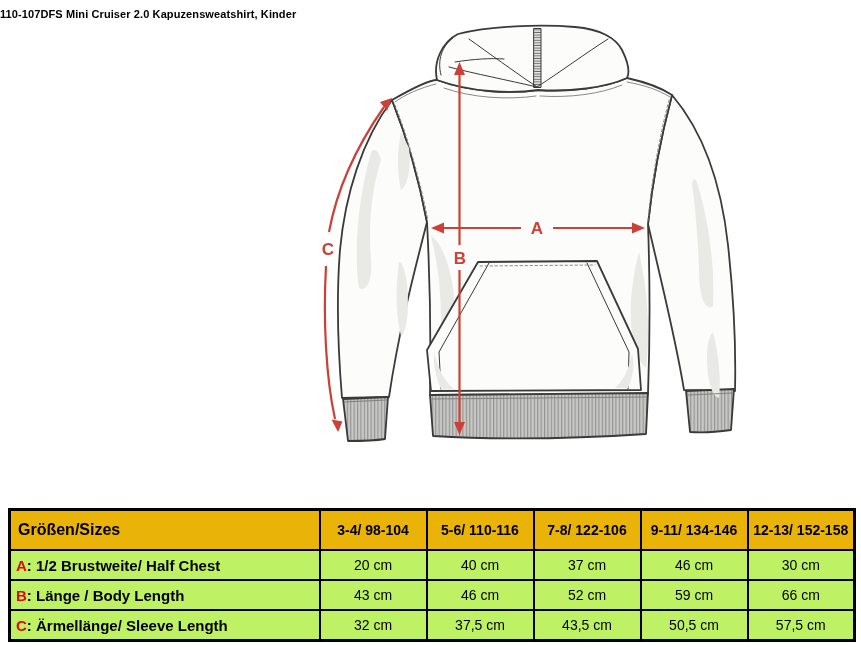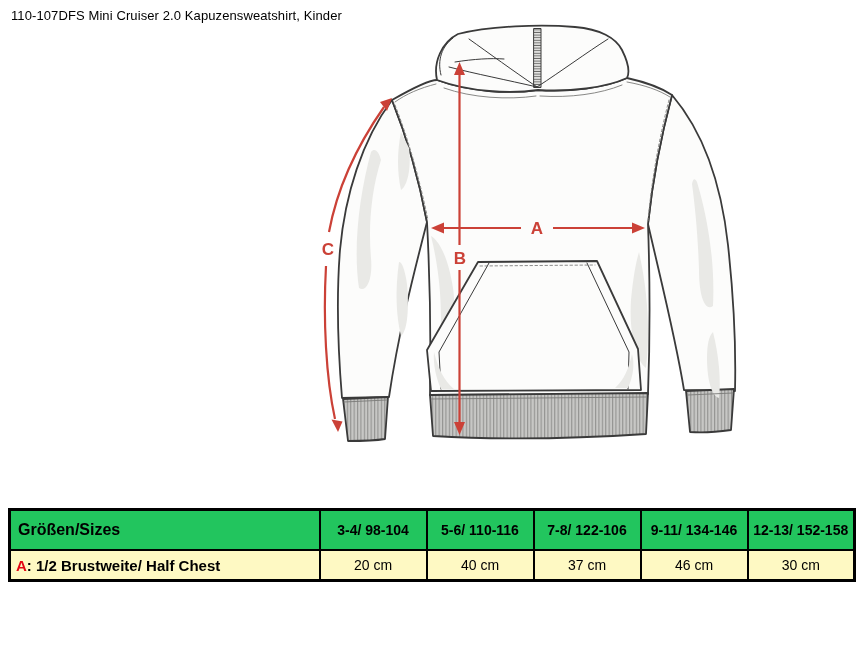--- a/index.html
+++ b/index.html
@@ -1,36 +1,36 @@
 <!DOCTYPE html>
 <html><head>
 <meta charset="utf-8">
 <style>
   html,body { margin:0; padding:0; }
   body {
     width:861px; height:650px; position:relative; background:#ffffff;
     font-family:"Liberation Sans", sans-serif; overflow:hidden; color:#000;
   }
   .title {
-    position:absolute; left:11px; top:8px;
-    font-size:13px; font-weight:normal; letter-spacing:0.1px;
+    position:absolute; left:0; top:8px;
+    font-size:11px; font-weight:bold; letter-spacing:0.1px;
   }
   svg.diagram { position:absolute; left:0; top:0; }
 
   table.sizes {
     position:absolute; left:8px; top:508px; width:845px;
     border-collapse:collapse; table-layout:fixed;
     border:3px solid #000;
   }
   table.sizes th, table.sizes td { border:2px solid #000; overflow:hidden; white-space:nowrap; }
   table.sizes th {
-    background:#22c55e; height:36px; font-size:14px; font-weight:bold; text-align:center;
+    background:#eab308; height:36px; font-size:14px; font-weight:bold; text-align:center;
   }
   table.sizes th.c0 { text-align:left; padding-left:7px; font-size:16px; }
-  table.sizes td { height:26px; background:#fef9c3; text-align:center; font-size:14px; font-weight:normal;margin-top:28px; }
+  table.sizes td { height:26px; background:#bef264; text-align:center; font-size:14px; font-weight:normal;margin-top:28px; }
   table.sizes td.c0 { text-align:left; padding-left:5px; font-size:15px; font-weight:bold; }
   .rk { color:#e30613; }
 
   
   .red-stroke { stroke:#cb4137; stroke-width:2.2; fill:none; }
   .red-fill { fill:#cb4137; }
   .rlab { fill:#cb4137; font-family:"Liberation Sans",sans-serif; font-weight:bold; font-size:17px; text-anchor:middle; }
 </style>
 </head>
 <body>
@@ -152,14 +152,30 @@
     <th>12-13/ 152-158</th>
   </tr>
   <tr>
     <td class="c0"><span class="rk">A</span><span>: 1/2 Brustweite/ Half Chest</span></td>
     <td>20 cm</td>
     <td>40 cm</td>
     <td>37 cm</td>
     <td>46 cm</td>
     <td>30 cm</td>
   </tr>
+  <tr>
+    <td class="c0"><span class="rk">B</span><span>: Länge / Body Length</span></td>
+    <td>43 cm</td>
+    <td>46 cm</td>
+    <td>52 cm</td>
+    <td>59 cm</td>
+    <td>66 cm</td>
+  </tr>
+  <tr>
+    <td class="c0"><span class="rk">C</span><span>: Ärmellänge/ Sleeve Length</span></td>
+    <td>32 cm</td>
+    <td>37,5 cm</td>
+    <td>43,5 cm</td>
+    <td>50,5 cm</td>
+    <td>57,5 cm</td>
+  </tr>
 </tbody>
   </table>
 
 </body></html>

